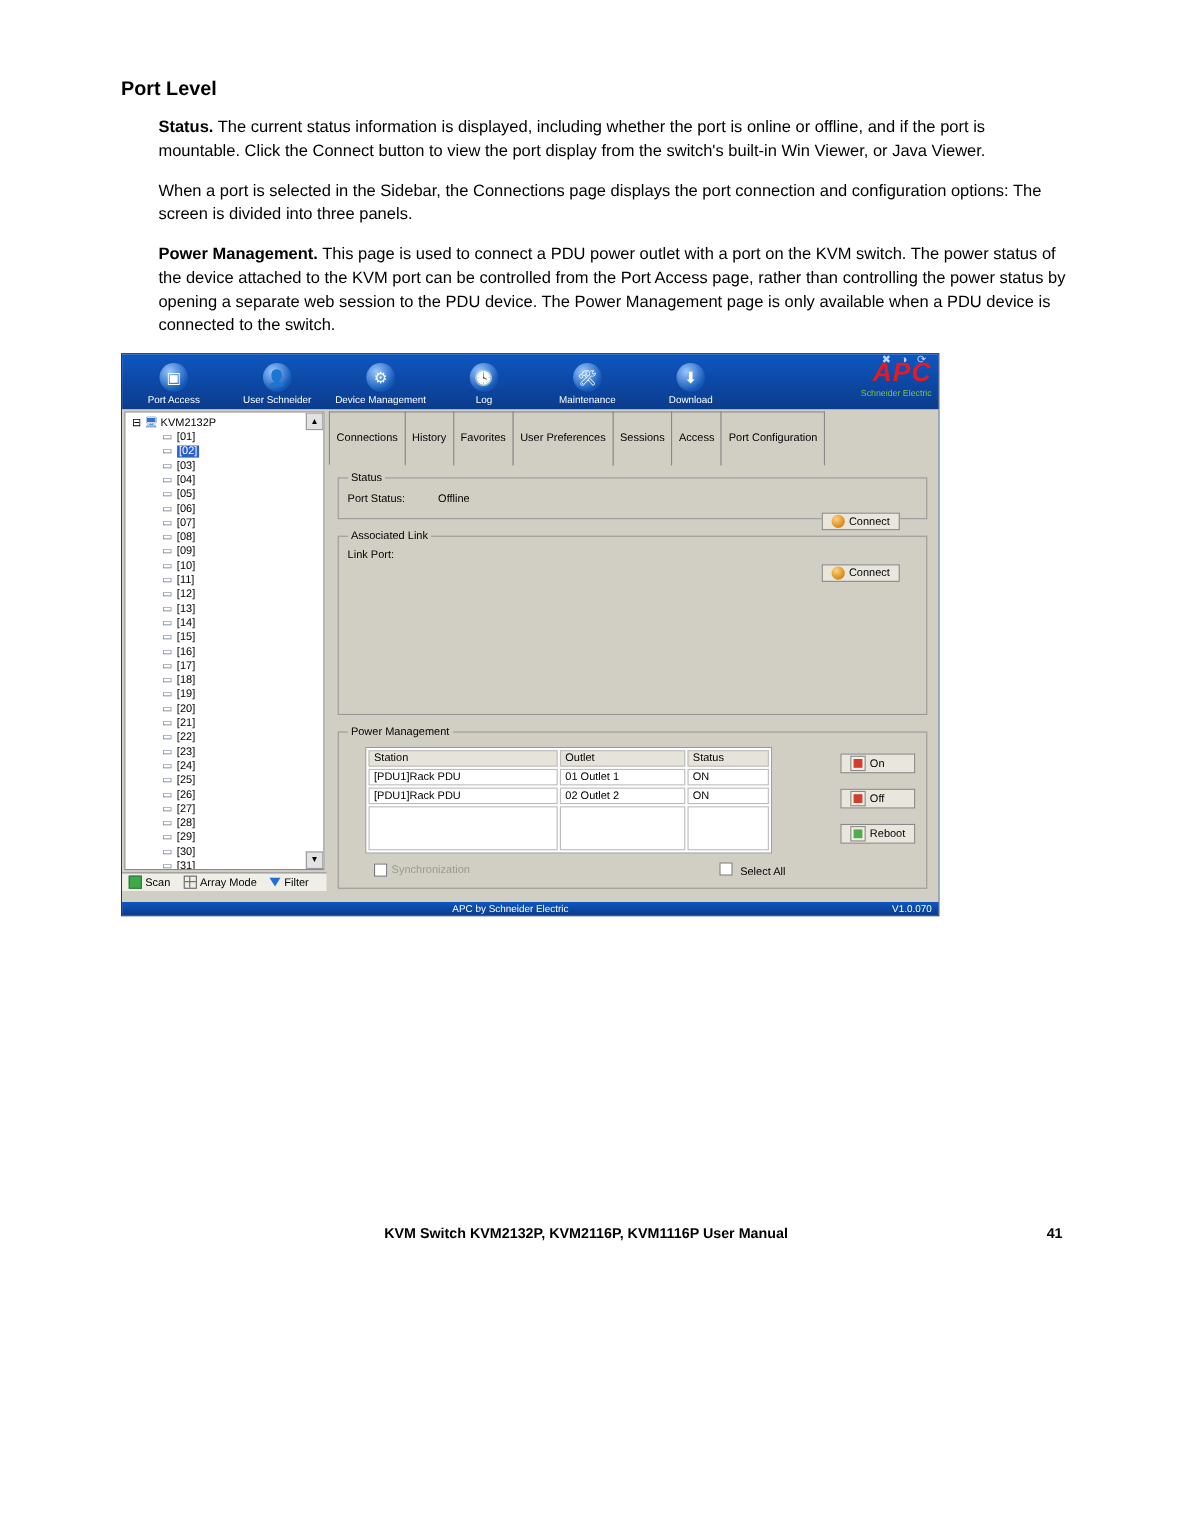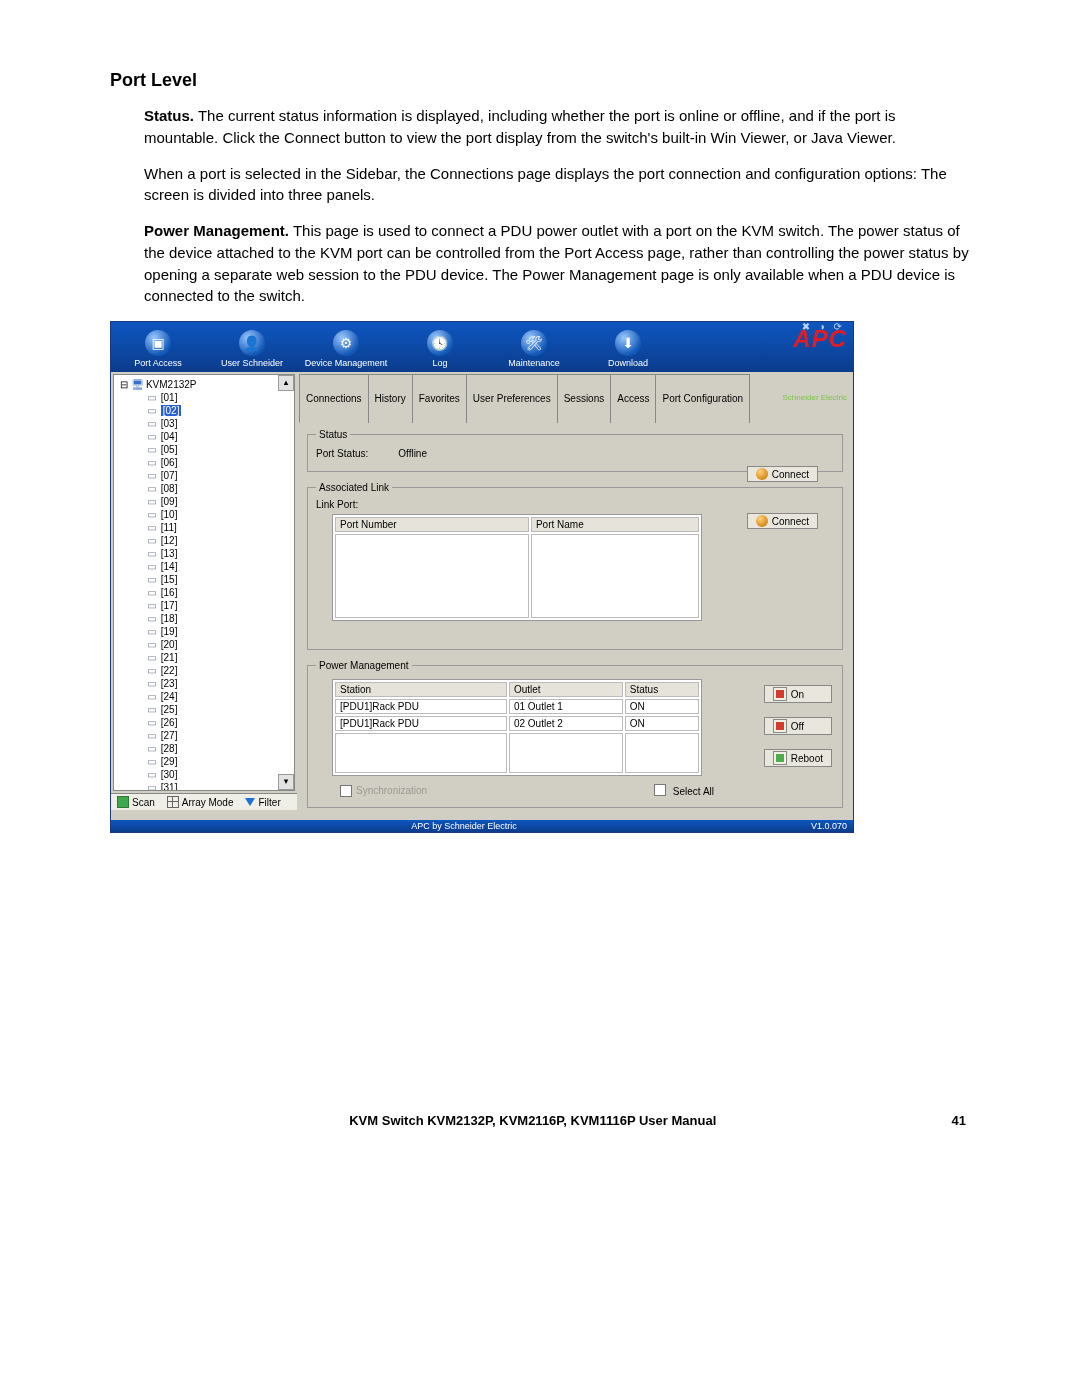--- a/index.html
+++ b/index.html
@@ -66,21 +66,20 @@
     color: #e31b23;
     font-weight: bold;
     font-size: 24px;
     letter-spacing: 1px;
     font-style: italic;
     text-align: right;
   }
   .brand-sub {
     color: #7ec24a;
     font-size: 8px;
-    margin-top: 40px;
   }
   .brand-icons {
     color: #bcd7ff;
     font-size: 10px;
     letter-spacing: 3px;
     position: absolute;
     right: 8px;
     top: -1px;
   }
   .app-body {
@@ -333,32 +332,20 @@
           </div>
           <div class="btn btn-right" style="top:26px">
             <span class="ic-orb"></span>
             <span>Connect</span>
           </div>
         </fieldset>
 
         <fieldset class="grp" style="height:150px">
           <legend>Associated Link</legend>
           <div>Link Port:</div>
-          <table class="tbl" style="margin:4px 0 0 16px; height:100px">
-            <tbody>
-                <tr>
-                  <th>Port Number</th>
-                  <th>Port Name</th>
-                </tr>
-            <tr>
-                  <td style="height:80px"></td>
-                  <td></td>
-                </tr>
-          </tbody>
-            </table>
           <div class="btn btn-right" style="top:20px">
             <span class="ic-orb"></span>
             <span>Connect</span>
           </div>
         </fieldset>
 
         <fieldset class="grp" style="height:130px">
           <legend>Power Management</legend>
           <table class="tbl pm-tbl" style="margin:2px 0 0 16px">
             <tbody>

